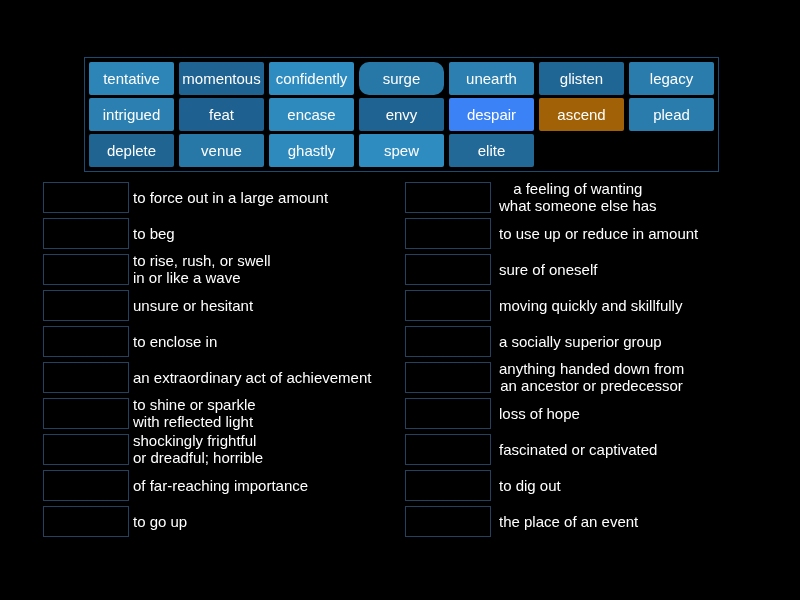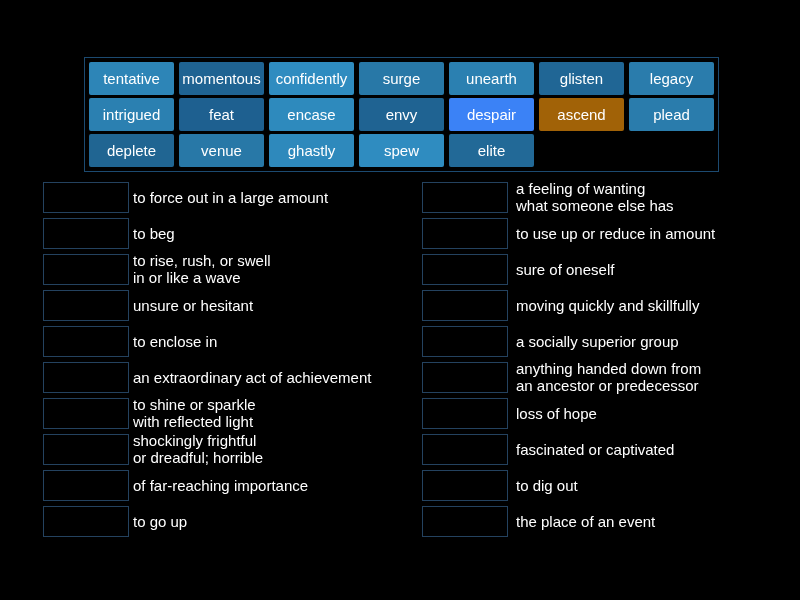--- a/index.html
+++ b/index.html
@@ -32,21 +32,21 @@
     font-size:15px;
     border-radius:2px;
     cursor:pointer;
     user-select:none;
   }
   .defs-col{
     position:absolute;top:179px;
     display:flex;flex-direction:column;
   }
   .defs-col.left{left:43px;width:370px;}
-  .defs-col.right{left:422px;width:370px;}
+  .defs-col.right{left:405px;width:370px;text-align:center;}
   .match-row{
     height:36px;
     display:flex;align-items:center;
   }
   .slot{
     flex:none;
     width:86px;height:31px;
     border:1px solid var(--slot-border);
     background:transparent;
   }
@@ -58,21 +58,21 @@
   .defs-col.left .def{margin-left:4px;}
   .defs-col.right .def{margin-left:8px;}
 </style>
 </head>
 <body>
 
 <div class="word-bank">
     <div class="tile" style="background: rgb(45, 133, 183);">tentative</div>
     <div class="tile" style="background: rgb(31, 99, 146);">momentous</div>
     <div class="tile" style="background: rgb(47, 140, 192);">confidently</div>
-    <div class="tile" style="background: rgb(40, 120, 167);">surge</div>
+    <div class="tile" style="background: rgb(40, 120, 167); border-radius: 10px;">surge</div>
     <div class="tile" style="background: rgb(43, 128, 177);">unearth</div>
     <div class="tile" style="background: rgb(32, 102, 149);">glisten</div>
     <div class="tile" style="background: rgb(42, 124, 172);">legacy</div>
     <div class="tile" style="background: rgb(43, 128, 177);">intrigued</div>
     <div class="tile" style="background: rgb(30, 96, 144);">feat</div>
     <div class="tile" style="background: rgb(46, 138, 189);">encase</div>
     <div class="tile" style="background: rgb(31, 99, 146);">envy</div>
     <div class="tile" style="background: #3b82f6;">despair</div>
     <div class="tile" style="background: #a16207;">ascend</div>
     <div class="tile" style="background: rgb(42, 124, 172);">plead</div>

